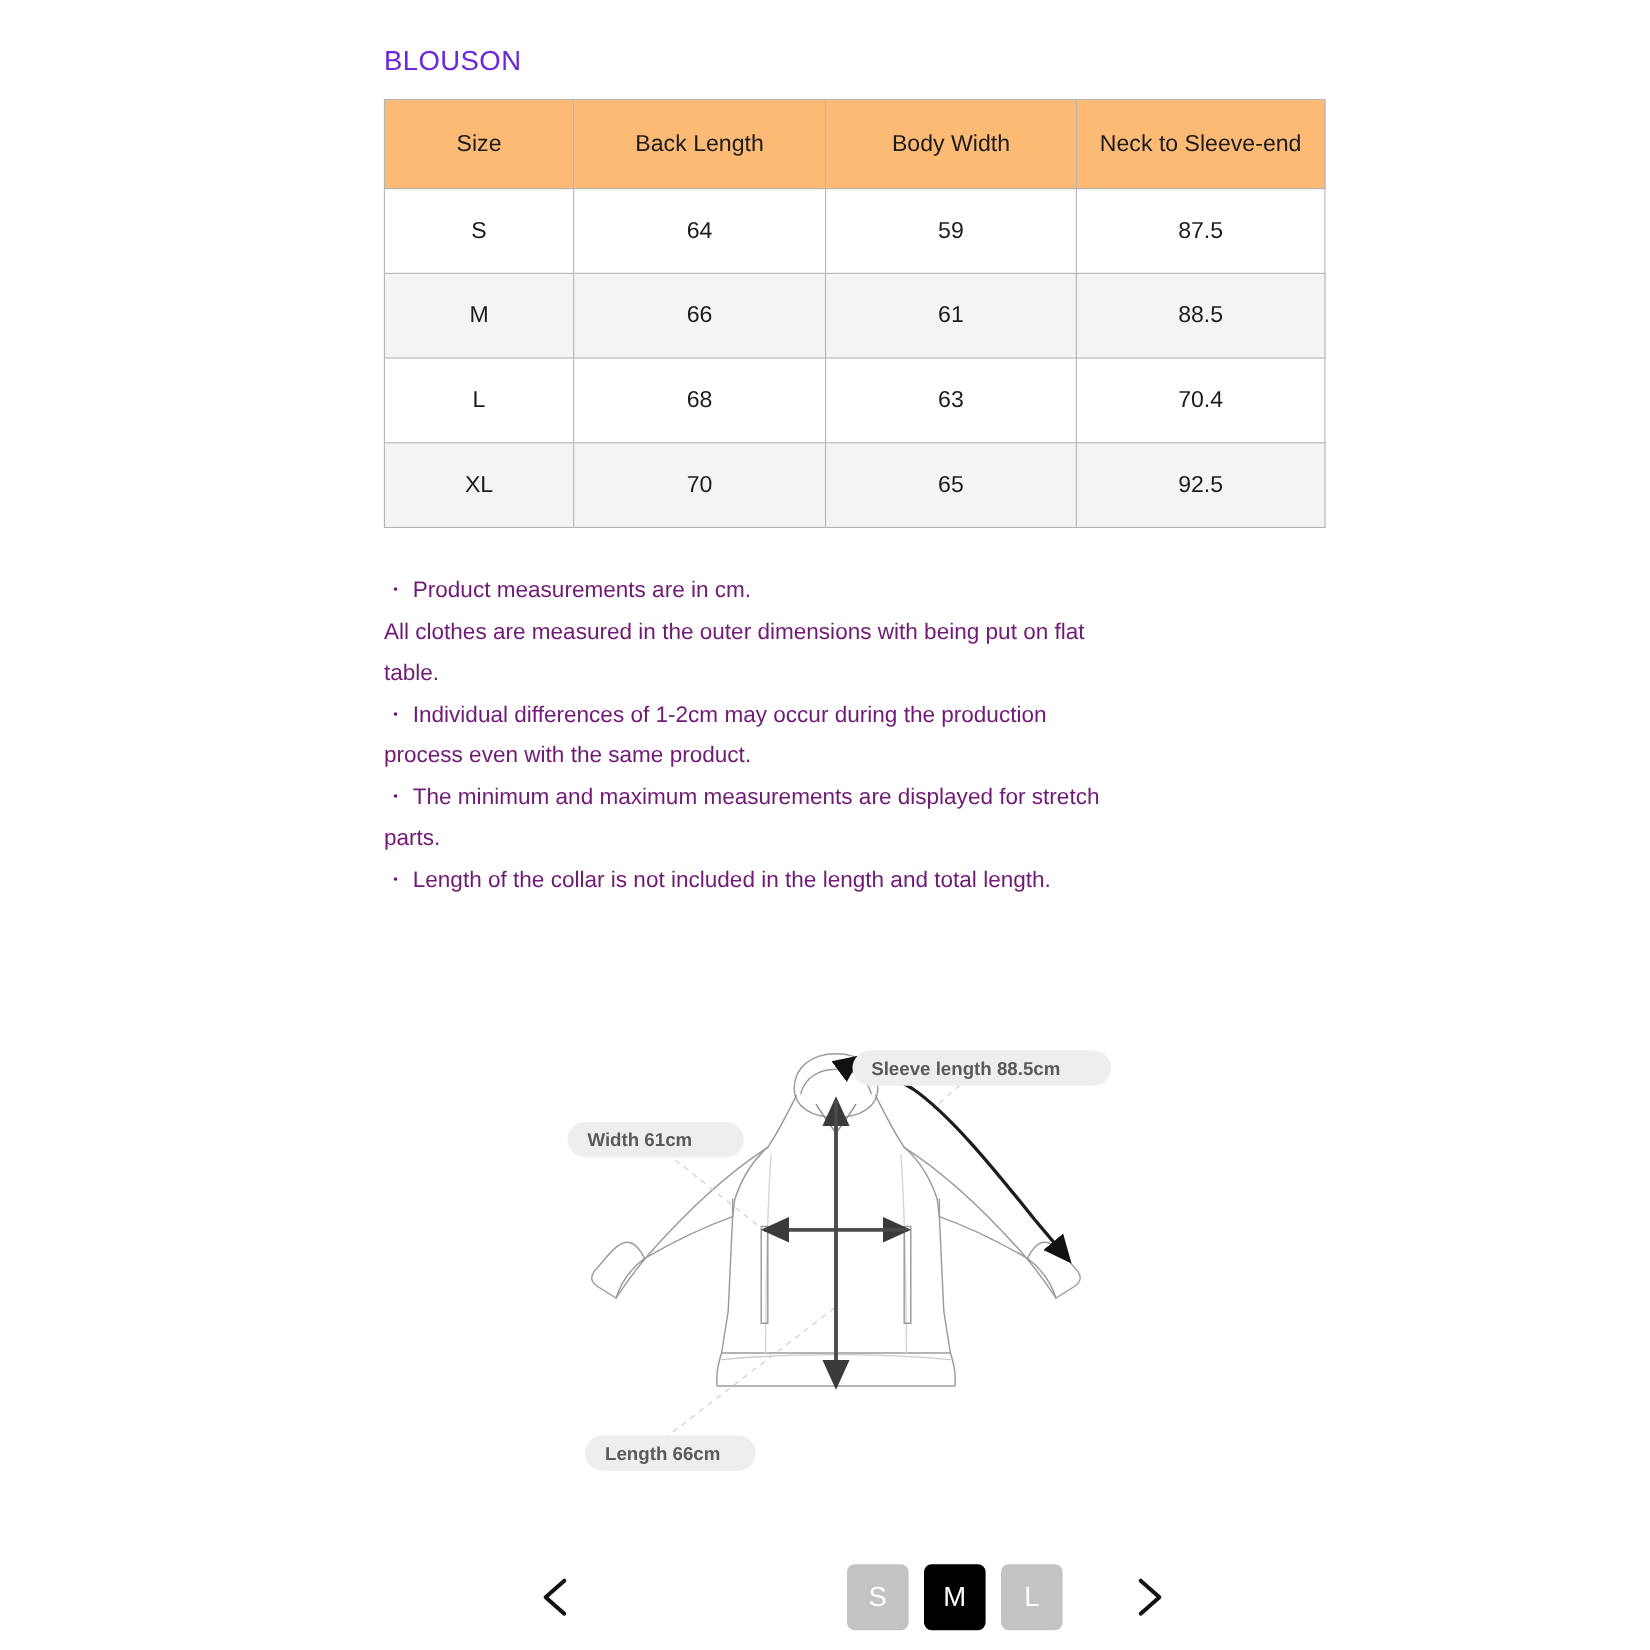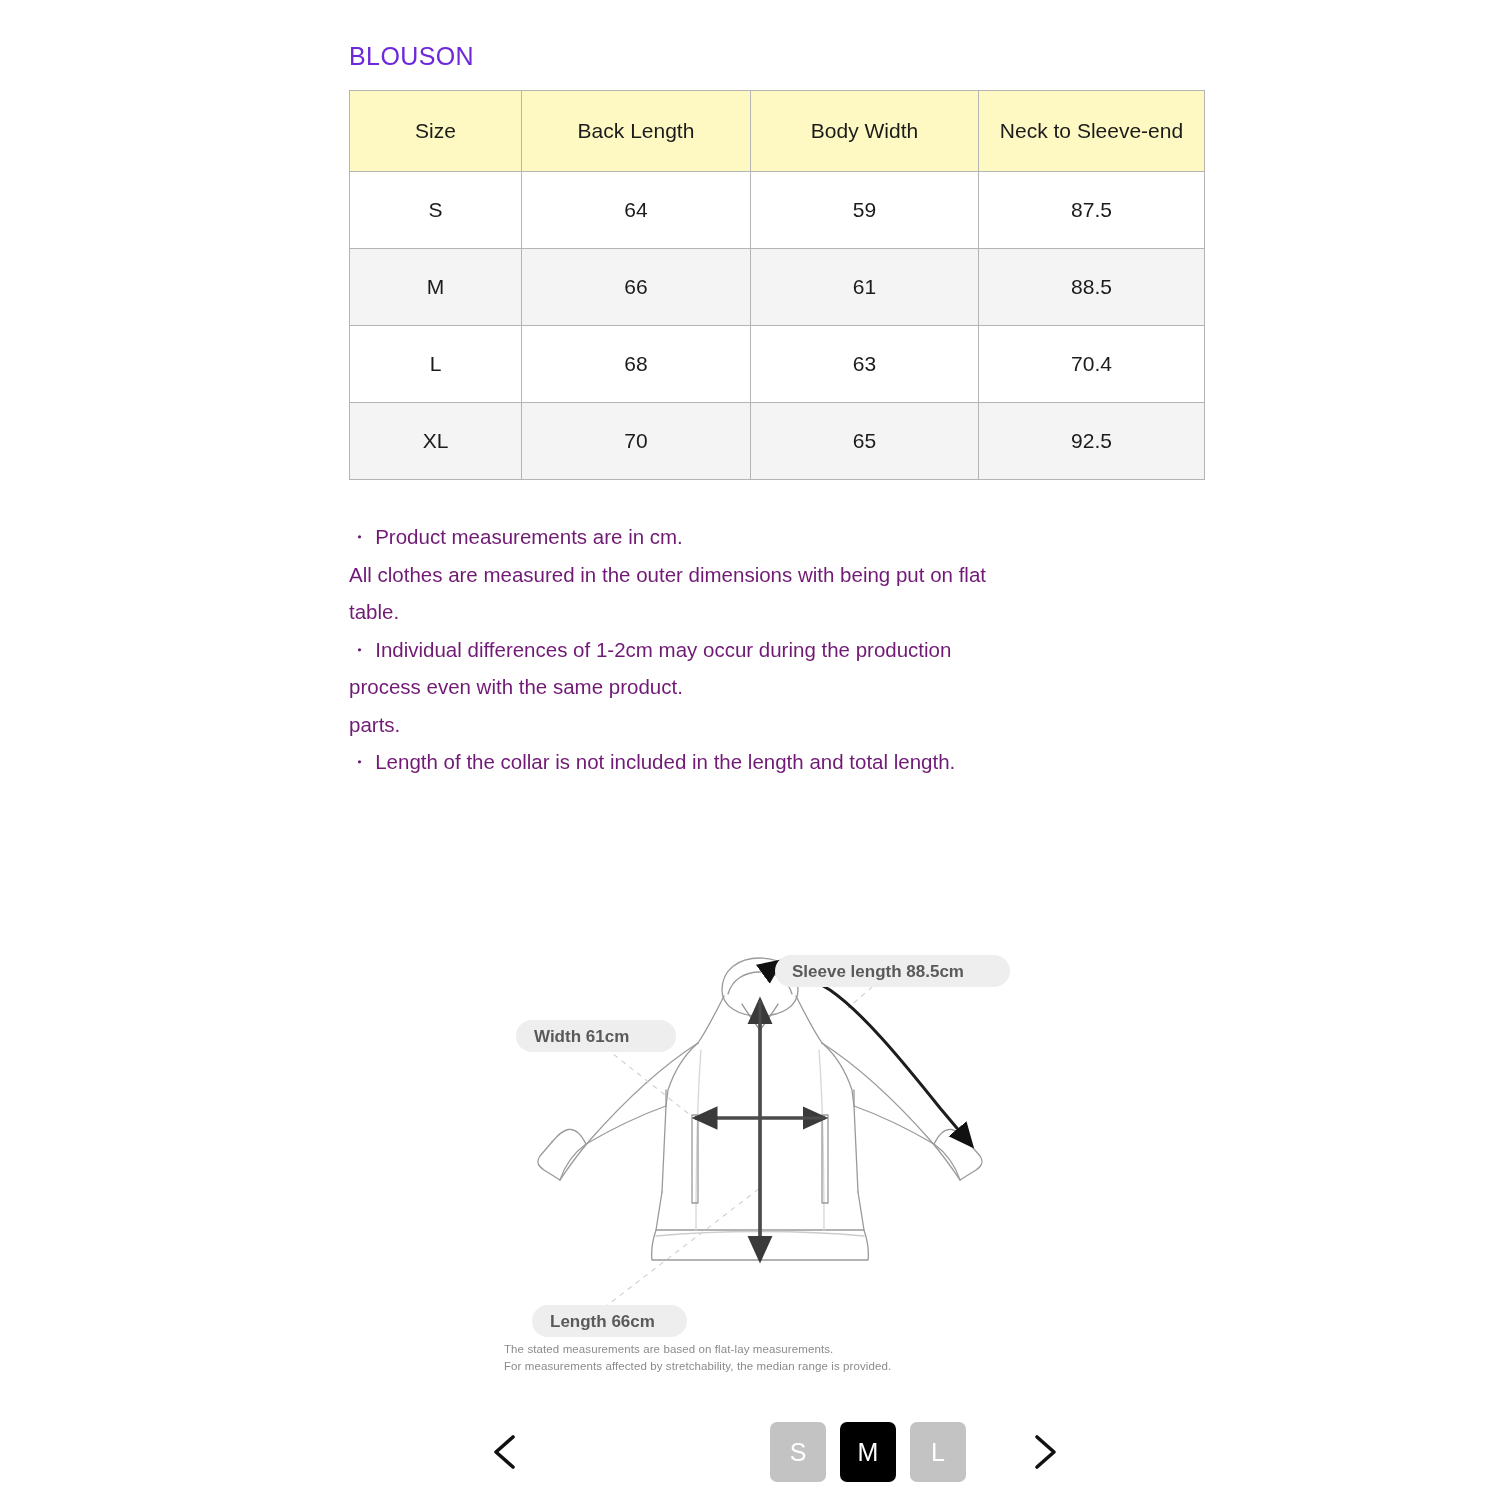--- a/index.html
+++ b/index.html
@@ -47,21 +47,21 @@
   .size-table td {
     border: 1px solid #b4b4b4;
     text-align: center;
     vertical-align: middle;
     font-size: 21px;
     color: #1b1b1b;
     height: 76px;
     padding: 0;
   }
   .size-table tr.head td {
-    background: #fef9c3;
+    background: #fdba74;
     height: 80px;
   }
   .size-table tr.alt td {
     background: #f4f4f4;
   }
   .size-table tr.plain td {
     background: #ffffff;
   }
   .col-size   { width: 171px; }
   .col-len    { width: 228px; }
@@ -186,20 +186,21 @@
       </tr>
     </tbody>
   </table>
 
   <div class="notes">
     <p>・ Product measurements are in cm.</p>
     <p>All clothes are measured in the outer dimensions with being put on flat</p>
     <p>table.</p>
     <p>・ Individual differences of 1-2cm may occur during the production</p>
     <p>process even with the same product.</p>
+    <p>・ The minimum and maximum measurements are displayed for stretch</p>
     <p>parts.</p>
     <p>・ Length of the collar is not included in the length and total length.</p>
   </div>
 
   <div class="diagram">
     <svg width="580" height="470" viewBox="0 0 580 470" xmlns="http://www.w3.org/2000/svg">
       <defs>
         <marker id="ah" markerWidth="9" markerHeight="9" refX="7.5" refY="4.5" orient="auto">
           <path d="M0,0.6 L8.6,4.5 L0,8.4 Z" fill="#3a3a3a"></path>
         </marker>
@@ -289,24 +290,20 @@
         <text x="64" y="112" font-family="'Liberation Sans', sans-serif" font-size="17" font-weight="bold" fill="#5a5a5a">Width 61cm</text>
       </g>
 
       <g>
         <rect x="62" y="375" width="155" height="32" rx="16" ry="16" fill="#eeeeee"></rect>
         <text x="80" y="397" font-family="'Liberation Sans', sans-serif" font-size="17" font-weight="bold" fill="#5a5a5a">Length 66cm</text>
       </g>
     </svg>
   </div>
 
-  <div class="fineprint">
-    <div>The stated measurements are based on flat-lay measurements.</div>
-    <div>For measurements affected by stretchability, the median range is provided.</div>
-  </div>
 
   <div class="selector">
     <div class="chev prev">
       <svg width="52" height="52" viewBox="0 0 52 52" xmlns="http://www.w3.org/2000/svg">
         <path d="M33,11 L16,26 L33,41" fill="none" stroke="#111111" stroke-width="3.6" stroke-linecap="round" stroke-linejoin="round"></path>
       </svg>
     </div>
 
     <div class="size-chips">
       <div class="chip">S</div>

